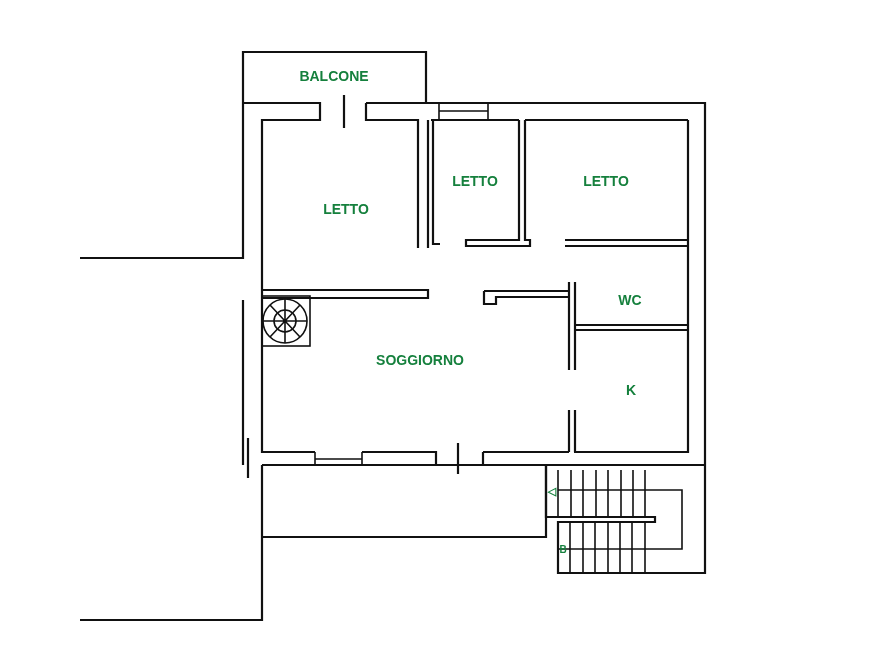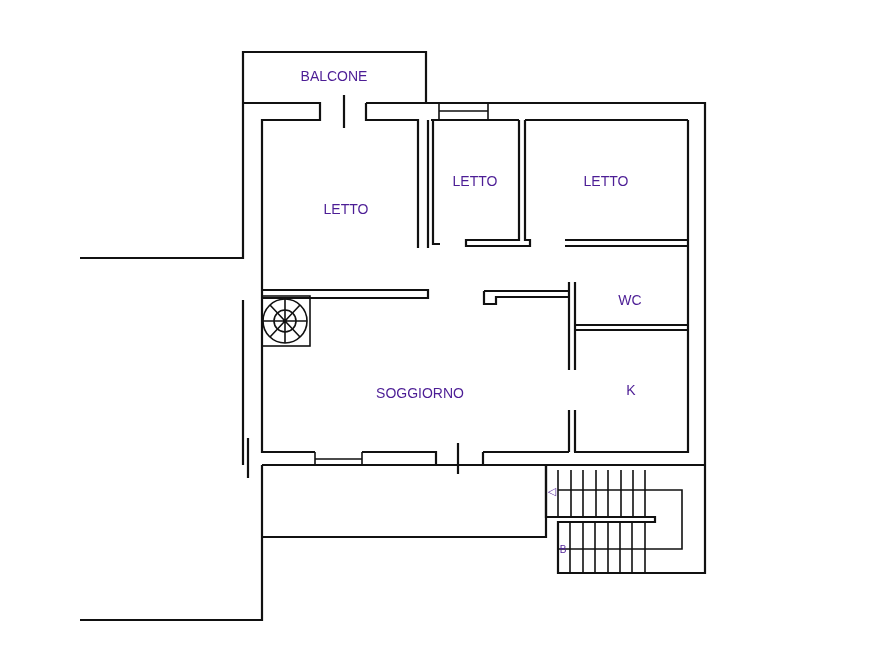--- a/index.html
+++ b/index.html
@@ -1,20 +1,20 @@
 <!DOCTYPE html>
 <html><head>
 <meta charset="utf-8">
 <style>
   html,body{margin:0;padding:0;background:#fff;}
   body{width:893px;height:670px;position:relative;overflow:hidden;font-family:"Liberation Sans",sans-serif;}
   svg{position:absolute;left:0;top:0;}
   .w{fill:none;stroke:#111;stroke-width:2.2;}
   .t{fill:none;stroke:#111;stroke-width:1.6;}
-  .lbl{position:absolute;font-weight:normal;font-size:14px;color:#4c1d95;transform:translate(-50%,-50%);white-space:nowrap;}
+  .lbl{position:absolute;font-weight:bold;font-size:14px;color:#15803d;transform:translate(-50%,-50%);white-space:nowrap;}
 </style>
 </head>
 <body>
 
 <svg width="893" height="670" viewBox="0 0 893 670">
 
   <path class="w" d="M243 103 V52 H426 V103"></path>
 
   <path class="w" d="M243 103 H320 V120 H262 V290"></path>
   <path class="w" d="M366 103 H705 V465"></path>
@@ -60,16 +60,16 @@
   <circle cx="285" cy="321" r="22" class="t"></circle>
   <circle cx="285" cy="321" r="11" class="t"></circle>
   <path class="t" d="M285 299 V343 M263 321 H307 M270 305 L300 337 M270 337 L300 305"></path>
 </svg>
 
 <div class="lbl" style="left:334px;top:76px">BALCONE</div>
 <div class="lbl" style="left:346px;top:209px">LETTO</div>
 <div class="lbl" style="left:475px;top:181px">LETTO</div>
 <div class="lbl" style="left:606px;top:181px">LETTO</div>
 <div class="lbl" style="left:630px;top:300px">WC</div>
-<div class="lbl" style="left:420px;top:393px">SOGGIORNO</div>
+<div class="lbl" style="left:420px;top:360px">SOGGIORNO</div>
 <div class="lbl" style="left:631px;top:390px">K</div>
 <div class="lbl" style="left:552px;top:491px;font-size:11px">◁</div>
 <div class="lbl" style="left:563px;top:549px;font-size:10px">B</div>
 
 </body></html>

